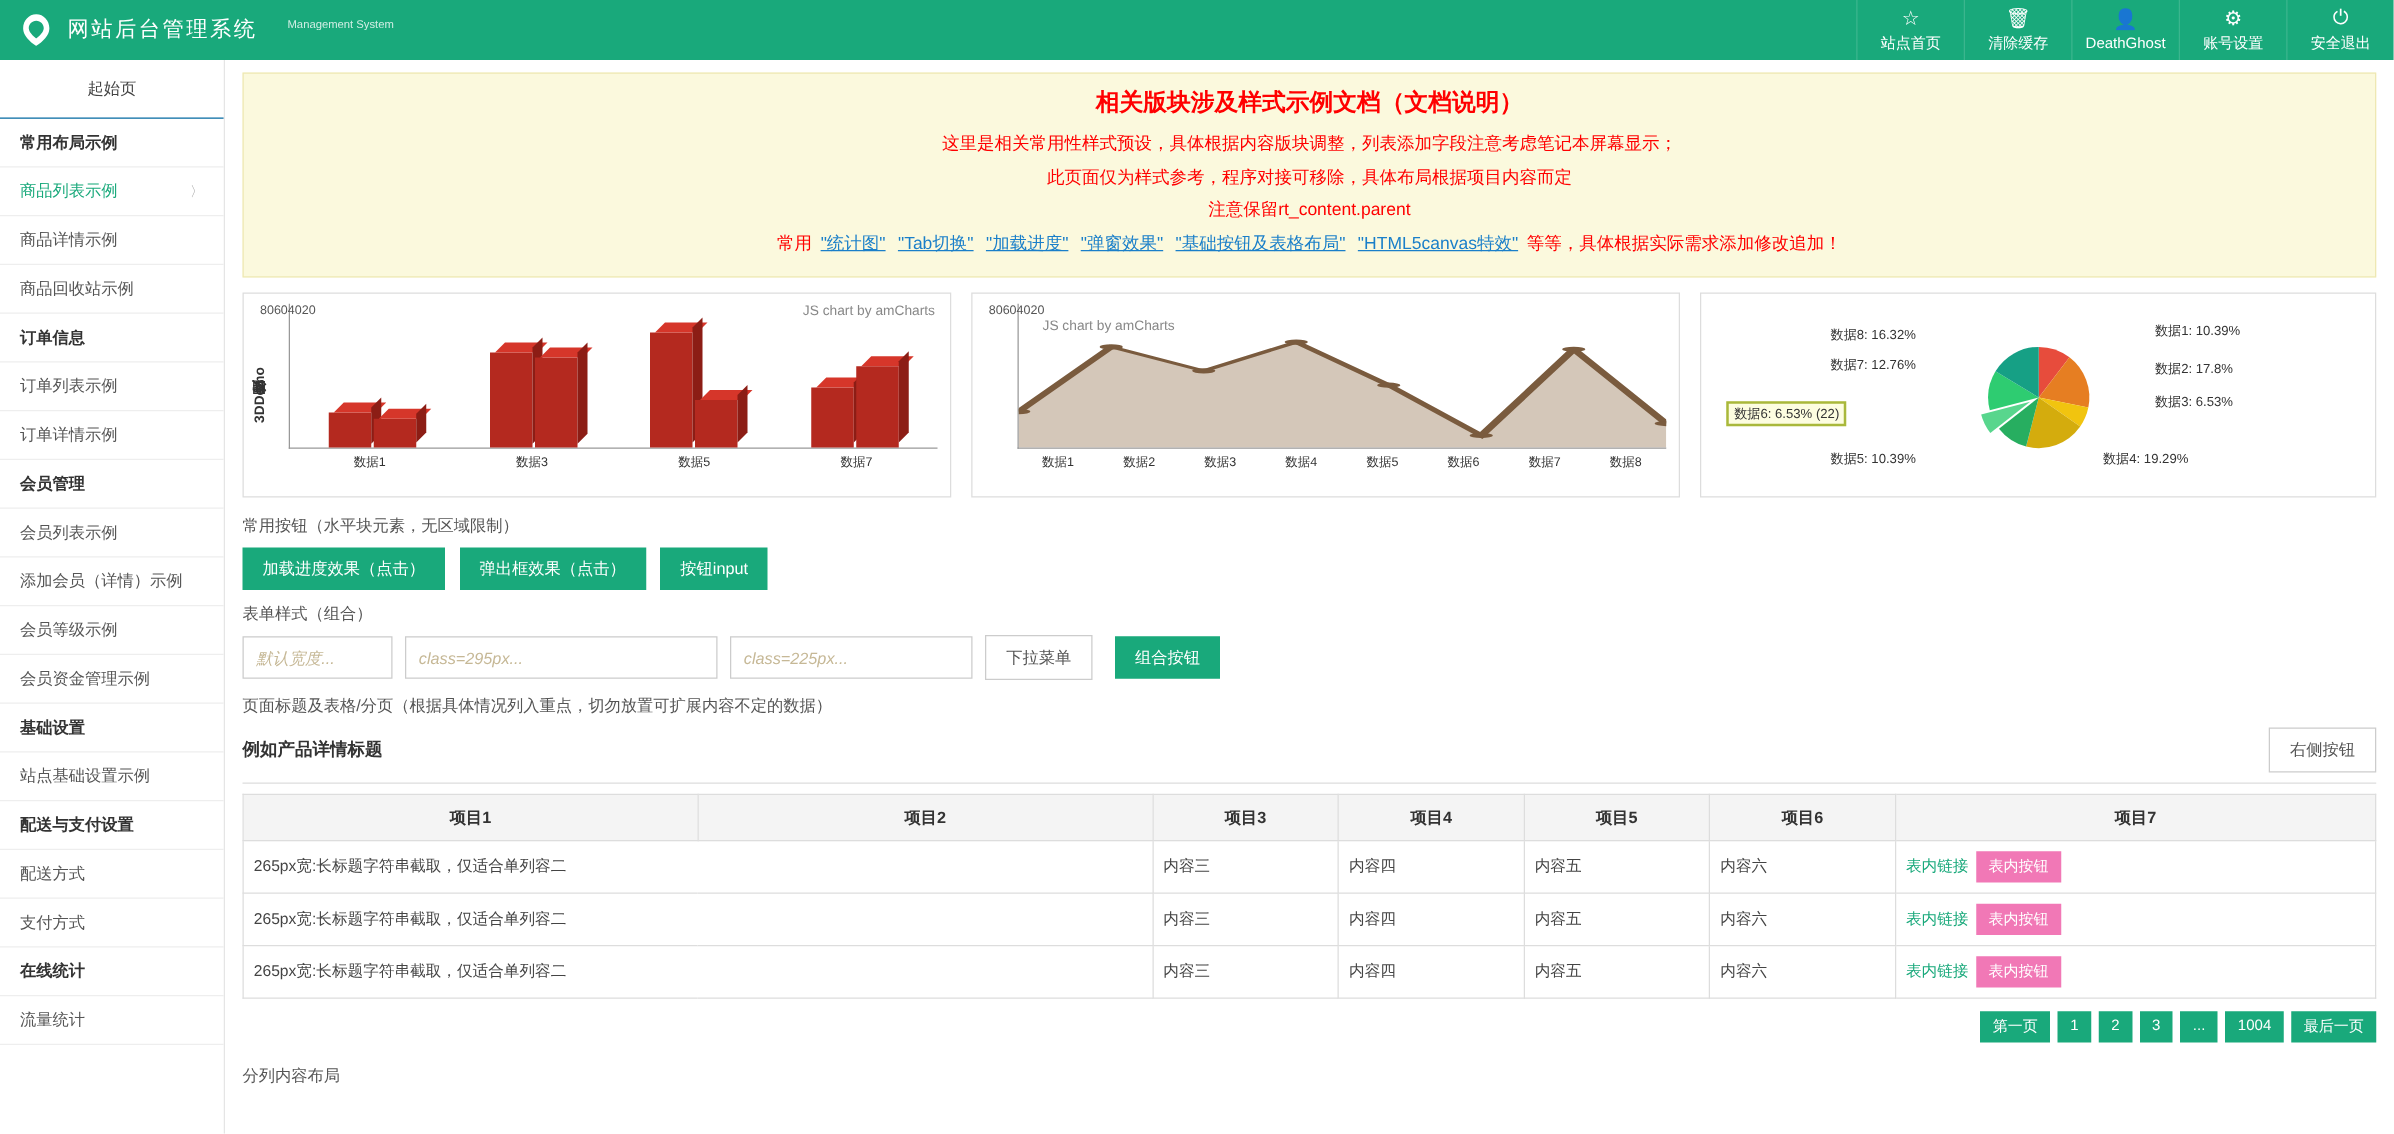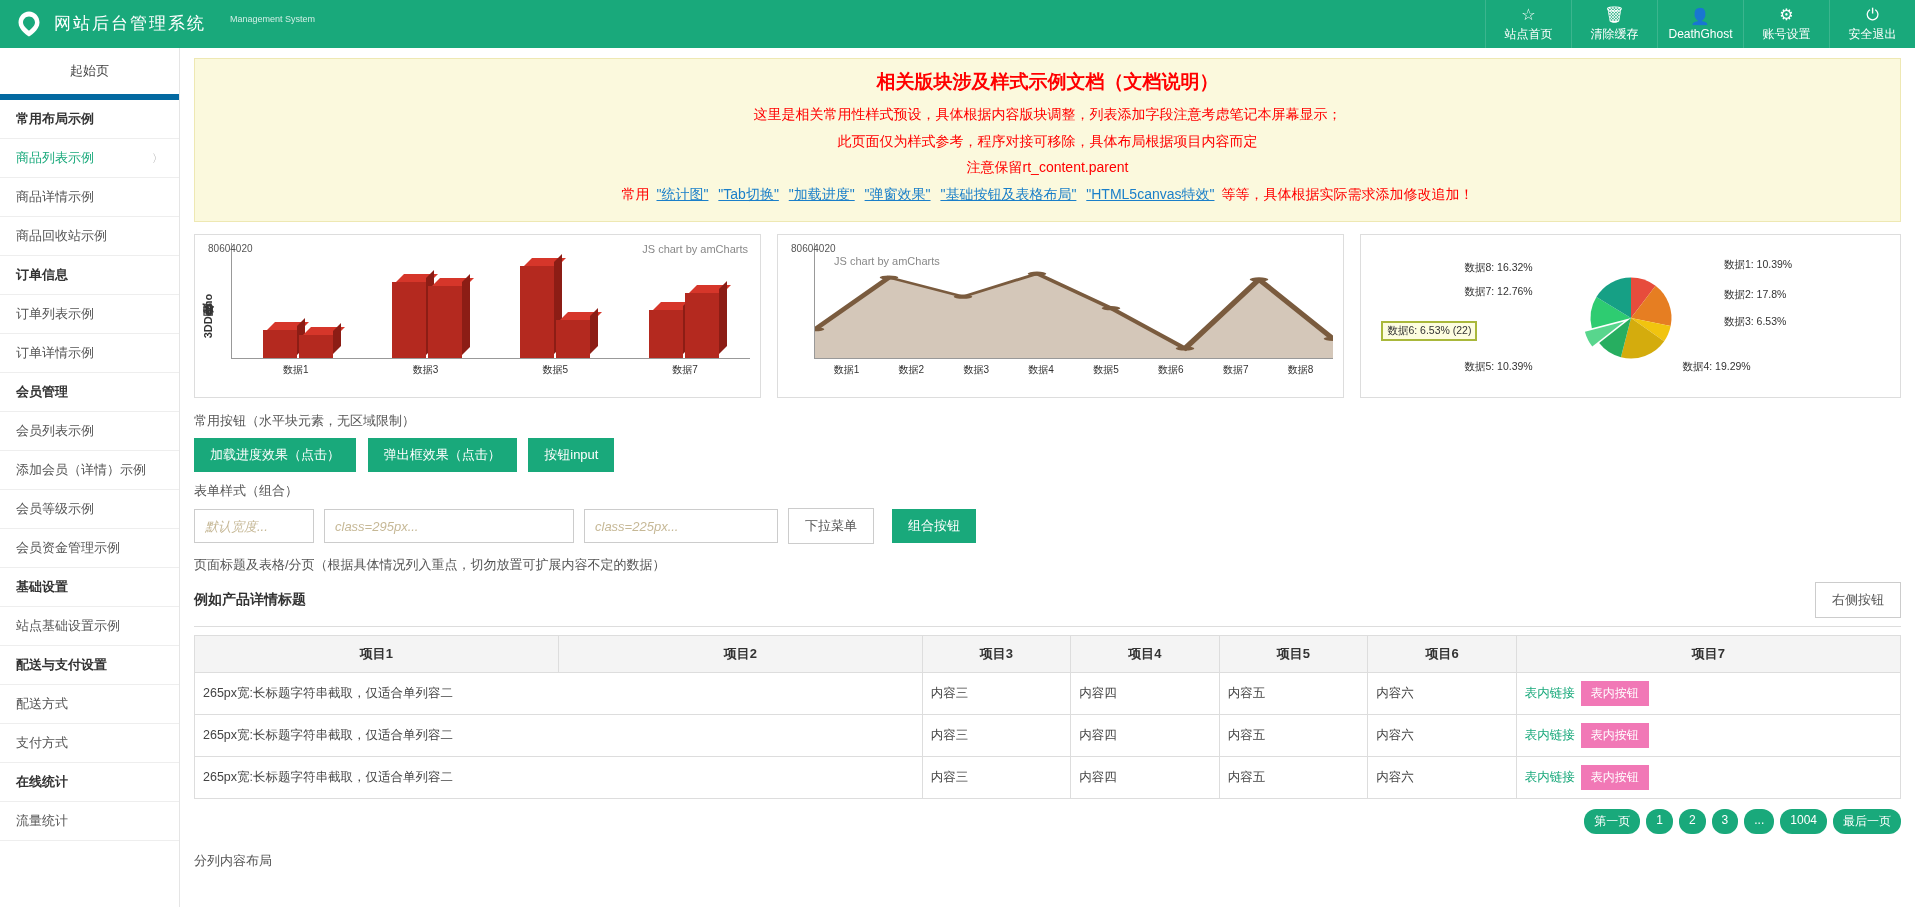--- a/index.html
+++ b/index.html
@@ -13,21 +13,21 @@
 .logo-text { display: flex; flex-direction: row; line-height: 1.1; gap: 24px; }
 .logo-text .cn { font-size: 17px; letter-spacing: 2px; }
 .logo-text .en { font-size: 9px; opacity: .8; }
 .header-right { display: flex; height: 100%; }
 .header-item { width: 86px; display: flex; flex-direction: column; align-items: center; justify-content: center; gap: 2px; border-left: 1px solid rgba(255,255,255,.15); cursor: pointer; font-size: 12px; }
 .header-item .icon { height: 18px; display: flex; align-items: center; justify-content: center; font-size: 16px; }
 
 
 .layout { display: flex; height: calc(100vh - 48px); }
 .sidebar { width: 180px; border-right: 1px solid #e5e5e5; overflow-y: auto; display: flex; flex-direction: column; }
-.sidebar-start { text-align: center; padding: 14px 0; border-bottom: 6px solid #0369a1; color: #444; }
+.sidebar-start { text-align: center; padding: 14px 0; border-bottom: 1px solid #0369a1; color: #444; }
 .nav-group-title { font-weight: bold; padding: 10px 16px; border-bottom: 1px solid #eee; color: #333; font-size: 13px; }
 .nav-item { padding: 10px 16px; border-bottom: 1px solid #eee; color: #555; cursor: pointer; display: flex; justify-content: space-between; align-items: center; }
 .nav-item.active { color: #19a97b; }
 .nav-item .chev { color: #aaa; font-size: 11px; }
 
 .content { flex: 1; overflow-y: auto; padding: 10px 14px 20px; }
 
 
 .notice { background: #fbf9dd; border: 1px solid #eee8b3; padding: 10px 14px 14px; margin-bottom: 12px; text-align: center; }
 .notice h2 { color: #ff0000; font-size: 19px; font-weight: bold; margin-bottom: 6px; }
@@ -82,21 +82,21 @@
 
 
 table.data { width: 100%; border-collapse: collapse; margin-top: 8px; }
 table.data th { background: #f4f4f4; border: 1px solid #ddd; padding: 9px 8px; font-weight: bold; font-size: 13px; text-align: center; }
 table.data td { border: 1px solid #ddd; padding: 8px 8px; font-size: 12.5px; color: #444; }
 .link-green { color: #19a97b; cursor: pointer; }
 .btn-pink { background: #f178b6; color: #fff; border: none; padding: 4px 10px; cursor: pointer; font-size: 12px; margin-left: 6px; }
 
 
 .pagination { display: flex; justify-content: flex-end; gap: 6px; margin-top: 10px; }
-.pagination span { background: #19a97b; color: #fff; padding: 4px 10px; font-size: 12px; cursor: pointer; border-radius: 12px; }
+.pagination span { background: #19a97b; color: #fff; padding: 4px 10px; font-size: 12px; cursor: pointer; }
 </style>
 </head>
 <body>
 
 <div class="header">
   <div class="header-left">
     <div class="logo-icon">
       <svg viewBox="0 0 100 100">
           <path d="M50 8 C30 8 15 25 15 45 C15 72 50 92 50 92 C50 92 85 72 85 45 C85 25 70 8 50 8 Z M50 25 C62 25 70 35 70 45 C70 58 50 72 50 72 C50 72 30 58 30 45 C30 35 38 25 50 25 Z"></path>
         </svg>

